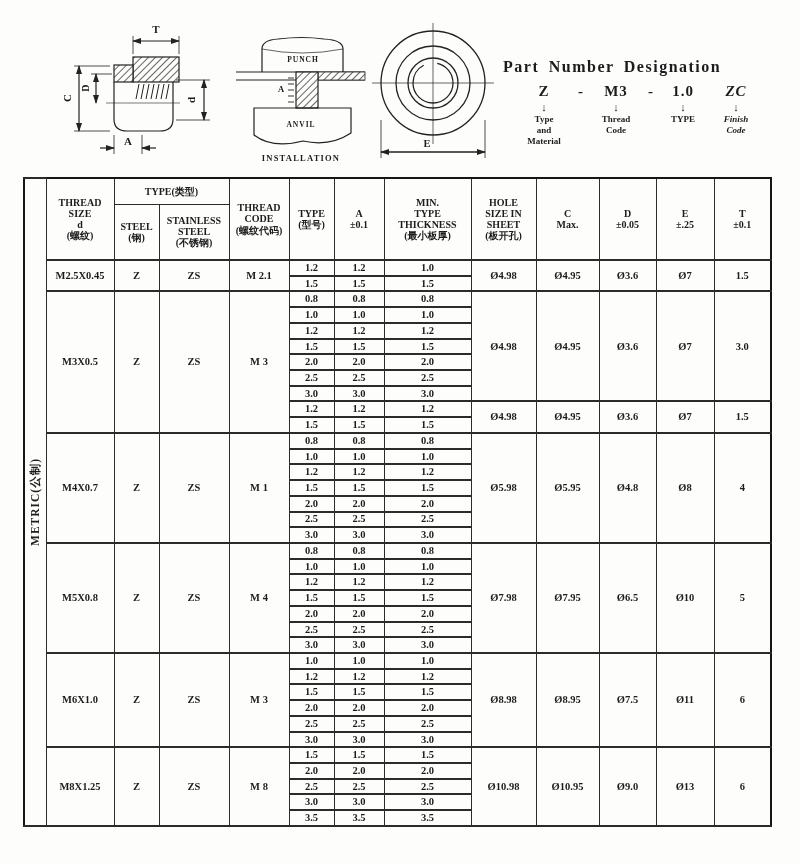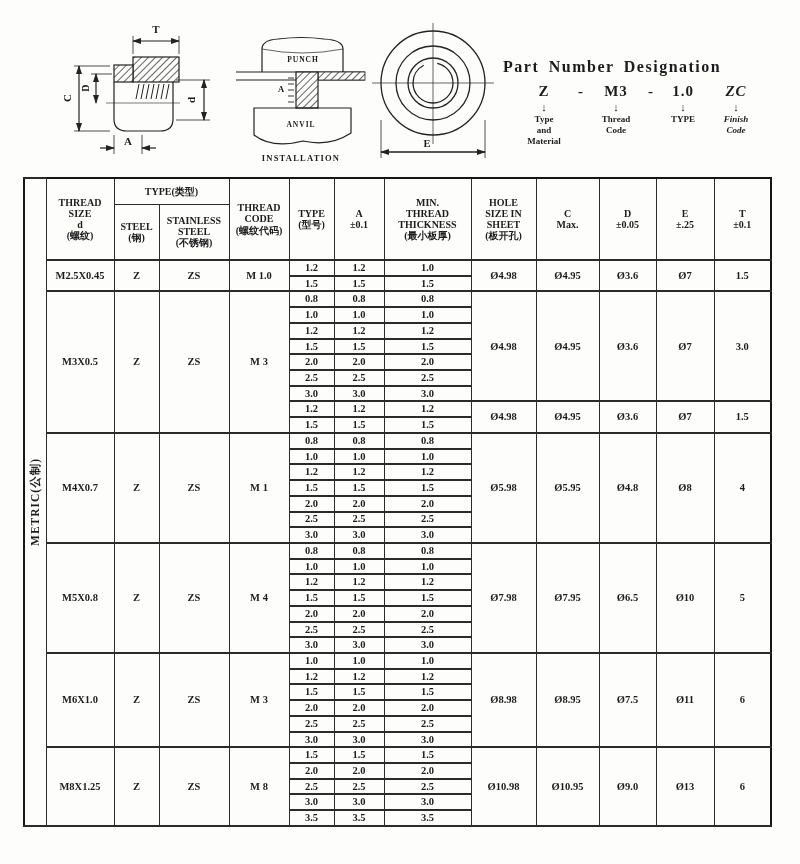--- a/index.html
+++ b/index.html
@@ -180,21 +180,21 @@
 (螺纹)</th>
         <th colspan="2">TYPE(类型)</th>
         <th rowspan="2">THREAD
 CODE
 (螺纹代码)</th>
         <th rowspan="2">TYPE
 (型号)</th>
         <th rowspan="2">A
 ±0.1</th>
         <th rowspan="2">MIN.
-THREAD
+TYPE
 THICKNESS
 (最小板厚)</th>
         <th rowspan="2">HOLE
 SIZE IN
 SHEET
 (板开孔)</th>
         <th rowspan="2">C
 Max.</th>
         <th rowspan="2">D
 ±0.05</th>
@@ -207,21 +207,21 @@
         <th>STEEL
 (钢)</th>
         <th>STAINLESS
 STEEL
 (不锈钢)</th>
       </tr>
     <tr class="r">
           <td rowspan="2">M2.5X0.45</td>
           <td rowspan="2">Z</td>
           <td rowspan="2">ZS</td>
-          <td rowspan="2">M 1.0</td>
+          <td rowspan="2">M 2.1</td>
           <td>1.2</td>
           <td>1.2</td>
           <td>1.0</td>
           <td rowspan="2">Ø4.98</td>
           <td rowspan="2">Ø4.95</td>
           <td rowspan="2">Ø3.6</td>
           <td rowspan="2">Ø7</td>
           <td rowspan="2">1.5</td>
         </tr>
         <tr class="r">

